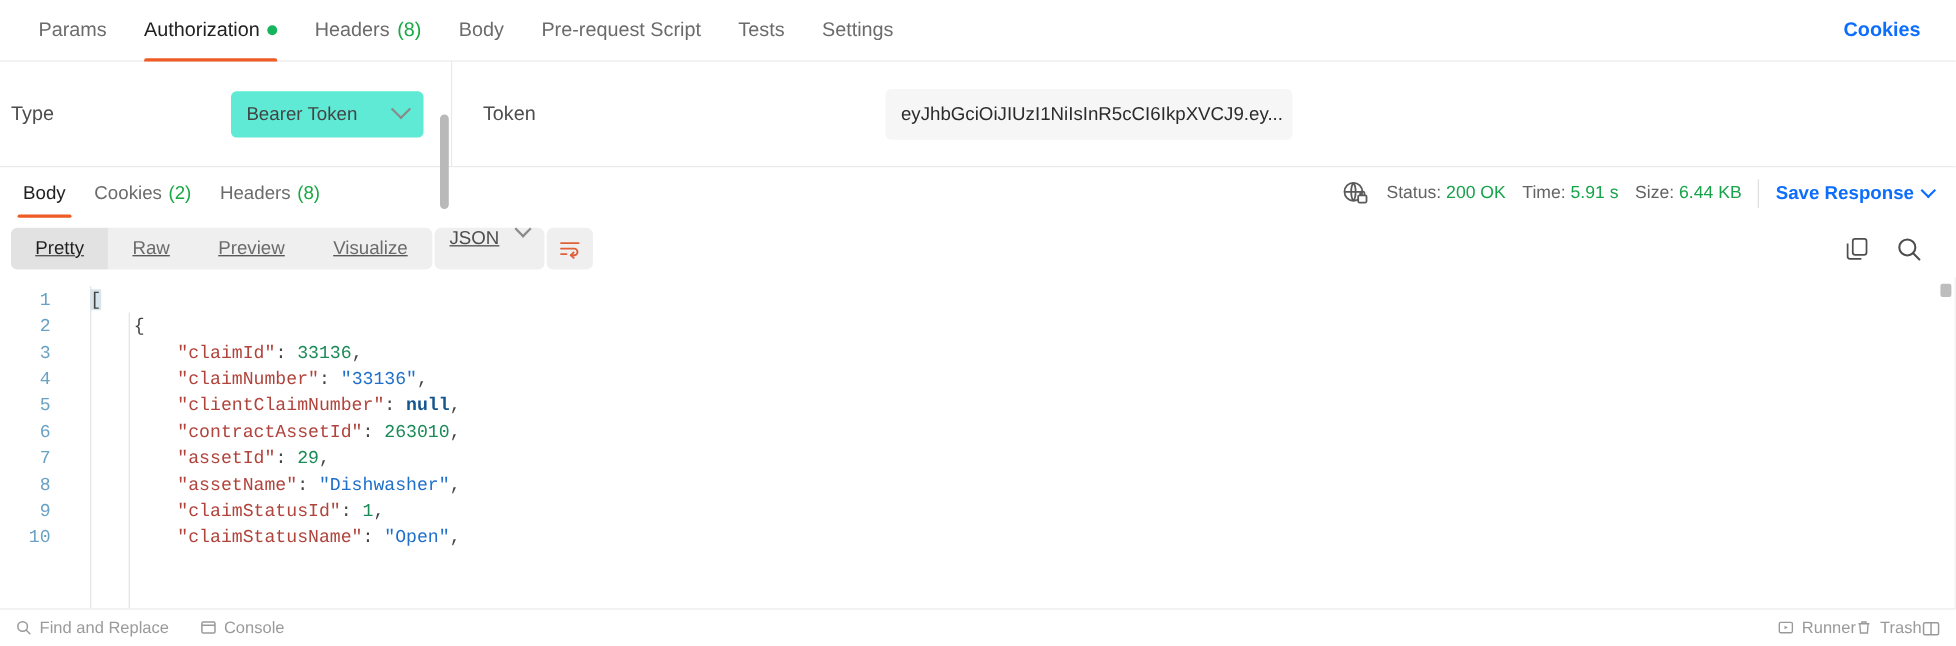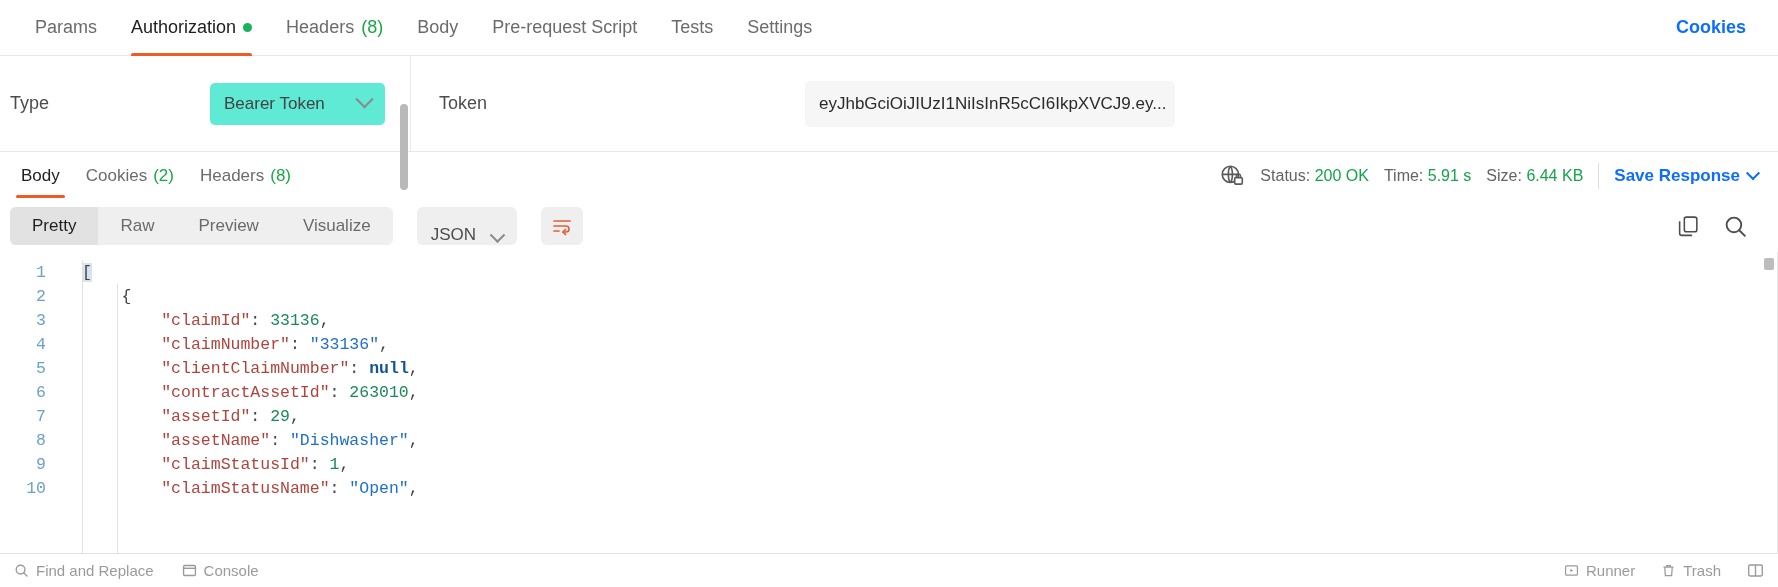--- a/index.html
+++ b/index.html
@@ -195,21 +195,22 @@
   .globe-icon { display:flex; align-items:center; }
 
   
   .viewer-bar {
     position: relative;
     height: 52px;
     flex: 0 0 52px;
     display: flex;
     align-items: center;
     padding: 0 10px;
-    gap: 24px;
+    gap: 2px;
+    text-decoration: underline;
   }
   .seg {
     height: 38px;
     background: #efefef;
     border-radius: 6px;
     display: flex;
     align-items: center;
     overflow: hidden;
   }
   .seg-item {
@@ -220,21 +221,21 @@
     font-size: 17px;
     color: #6b6b6b;
     cursor: pointer;
   }
   .seg-item.active { background: #e2e2e2; color: #1f1f1f; }
   .fmt-select {
     height: 38px;
     background: #efefef;
     border-radius: 6px;
     display: flex;
-    align-items: flex-end;
+    align-items: flex-start;
     gap: 16px;
     padding: 0 14px;
     font-size: 17px;
     color: #4d4d4d;
     cursor: pointer;
   }
   .icon-btn {
     width: 42px; height: 38px;
     background: #efefef;
     border-radius: 6px;
@@ -321,21 +322,21 @@
   }
   .sb-item {
     display: flex;
     align-items: center;
     gap: 7px;
     padding: 0 14px 0 0;
     margin-right: 14px;
     cursor: pointer;
     white-space: nowrap;
   }
-  .sb-right { margin-left: auto; display: flex; align-items: center; gap: 26px; }
+  .sb-right { margin-left: auto; display: flex; align-items: flex-end; }
   svg { display: block; }
 </style>
 </head>
 <body>
 
 <div class="app">
 
   <div class="req-tabs">
     <div class="req-tab">
       <span>Params</span>

